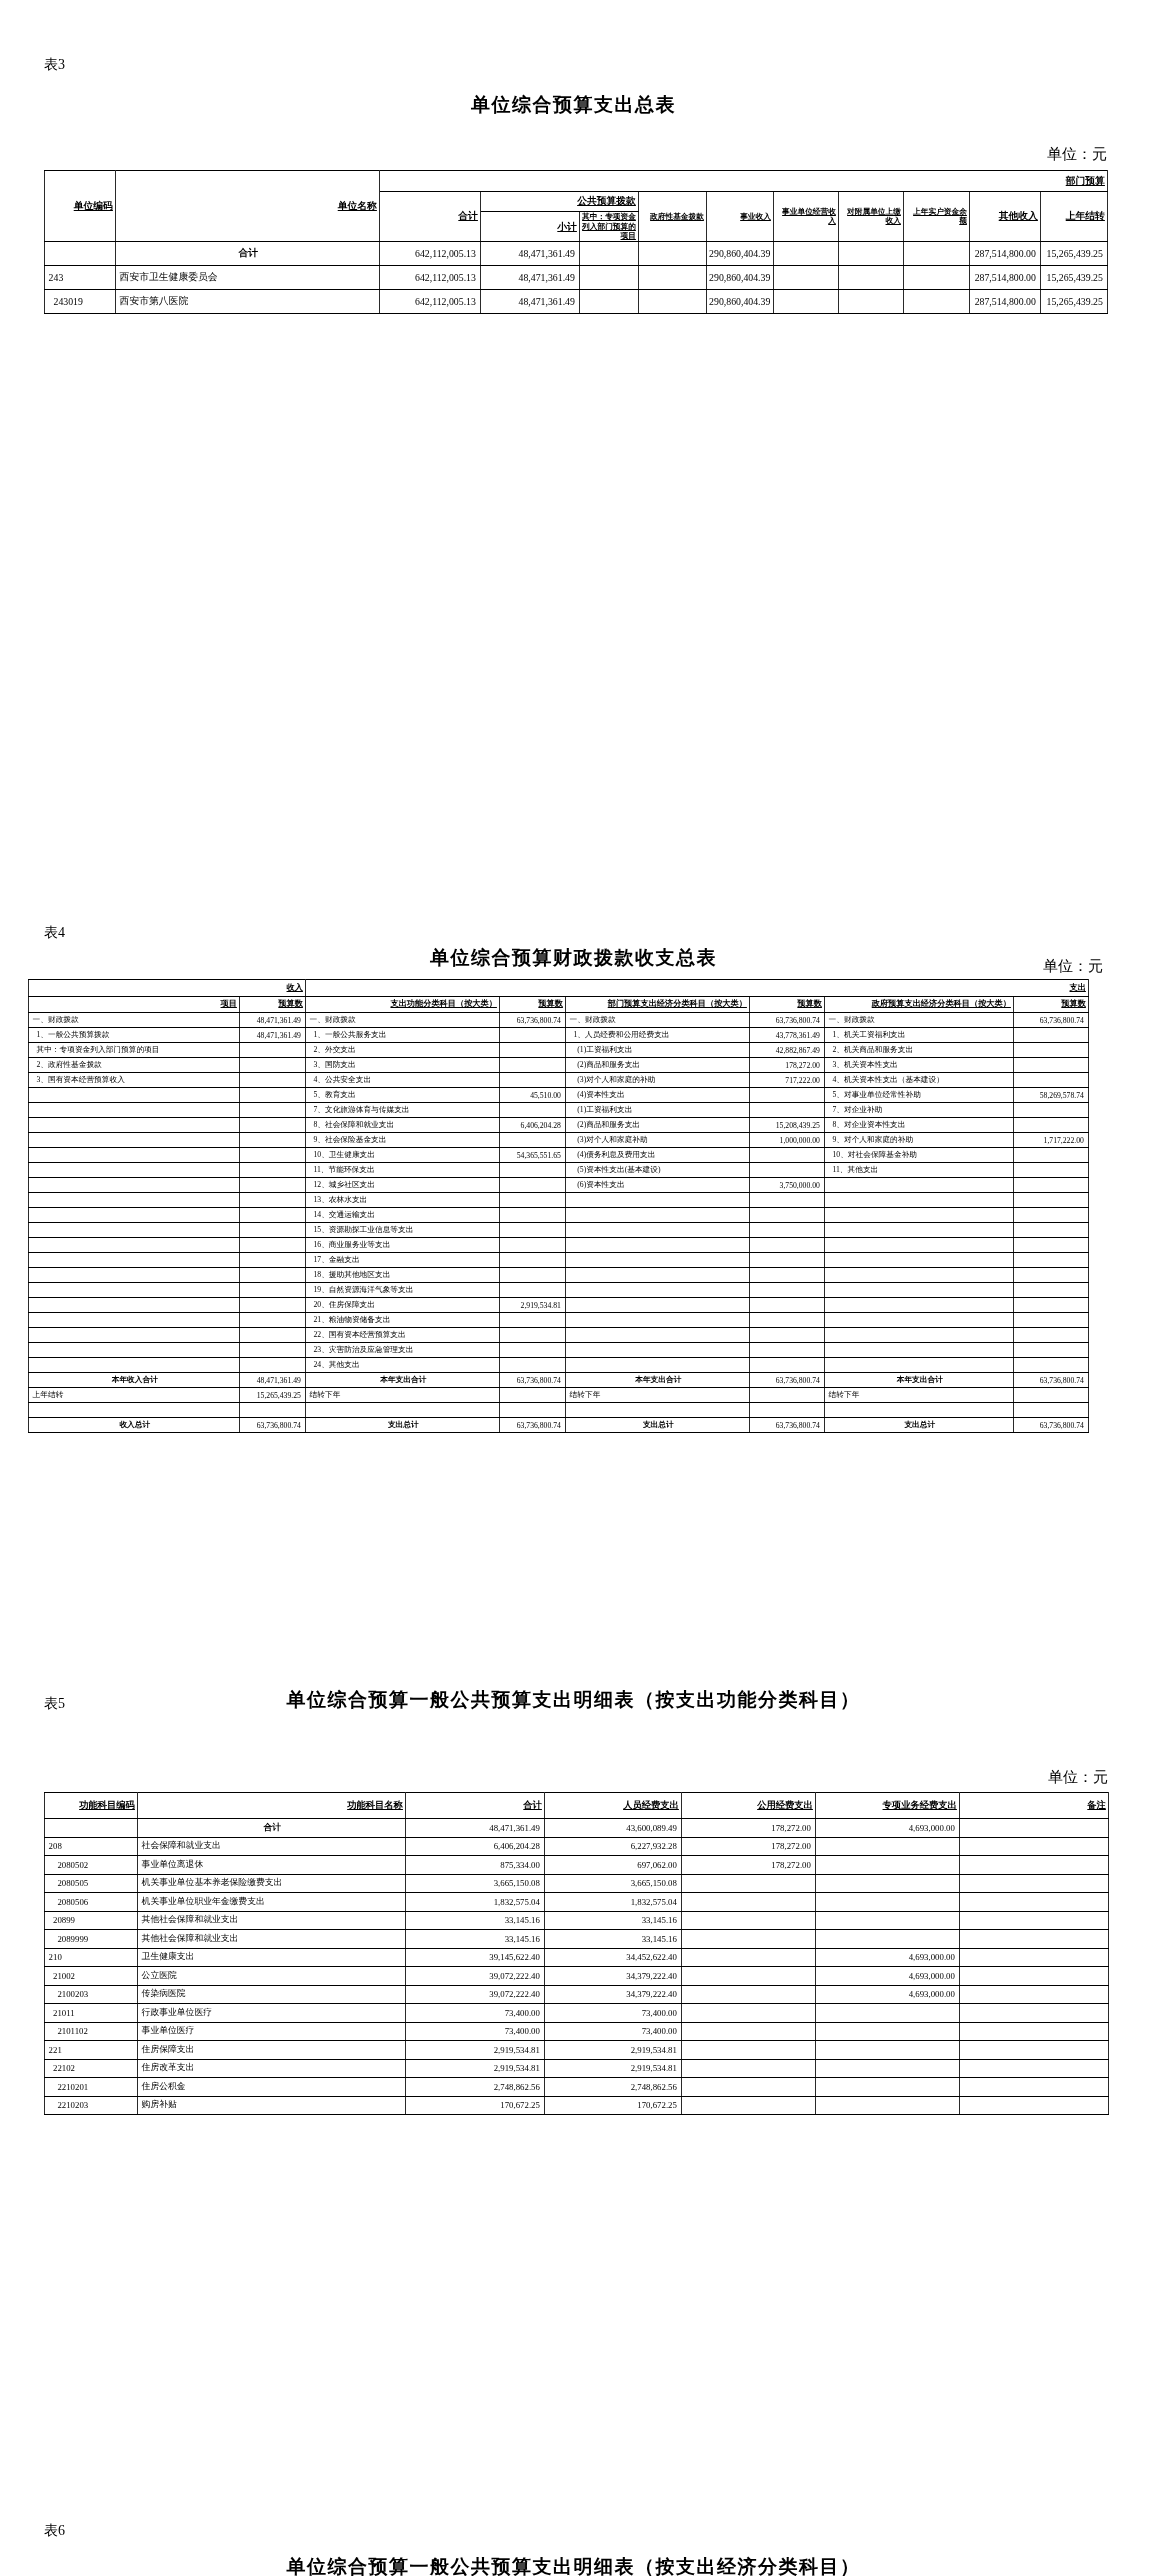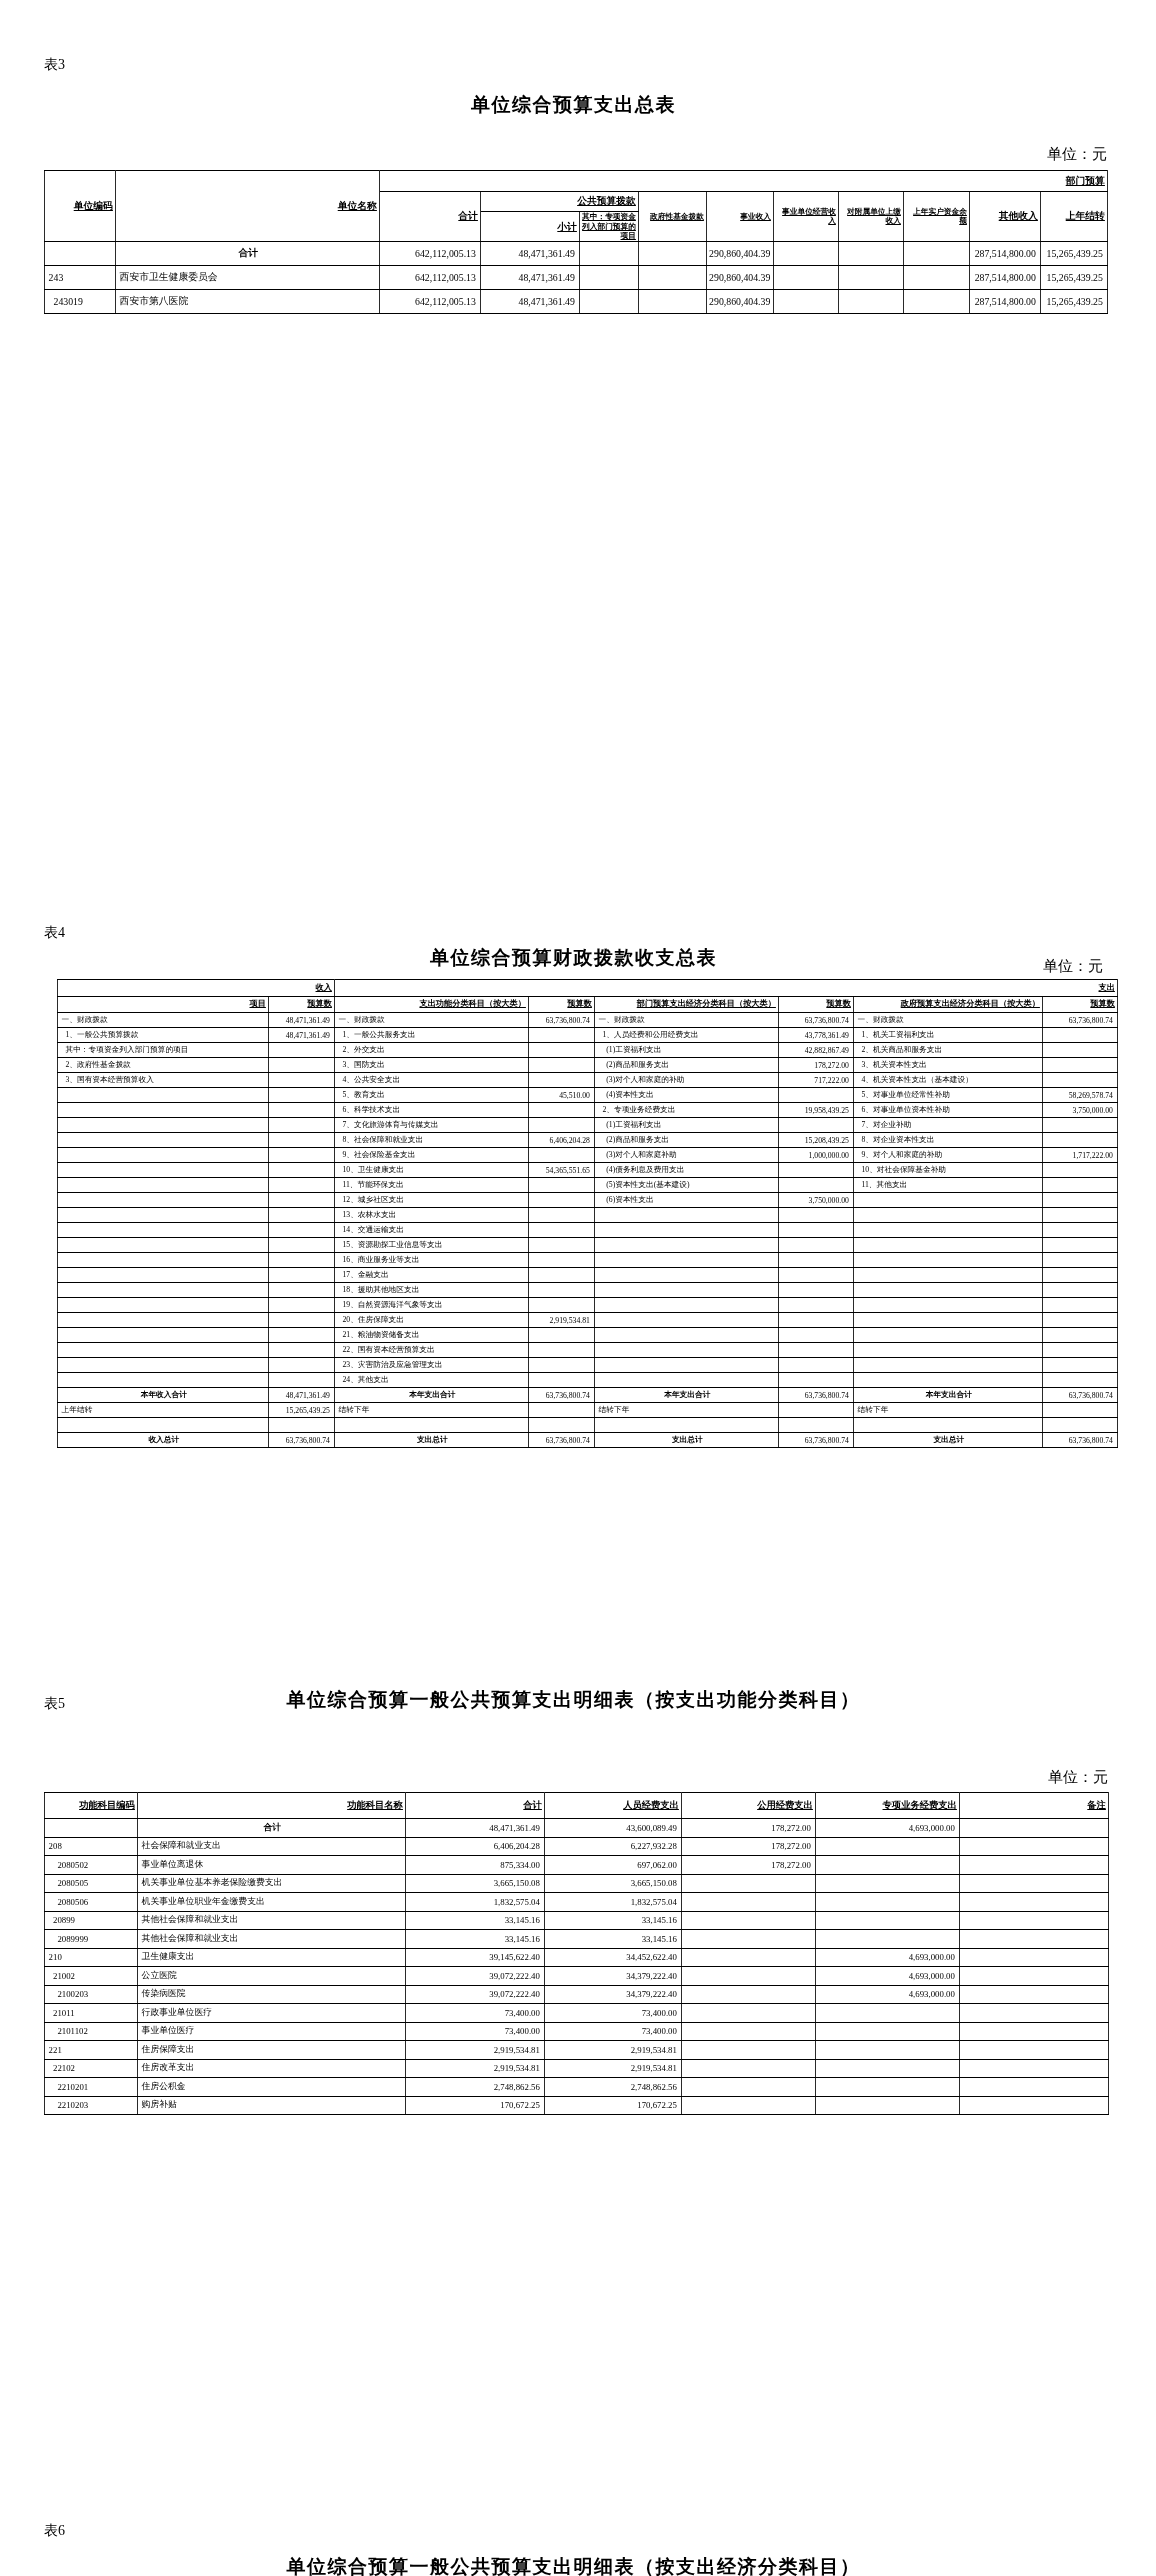--- a/index.html
+++ b/index.html
@@ -118,21 +118,21 @@
         <td class="c-num"></td>
         <td class="c-num">287,514,800.00</td>
         <td class="c-num">15,265,439.25</td>
       </tr>
     </tbody>
 </table>
 
 <div class="tag" style="top:924px;">表4</div>
 <div class="sec-title" style="top:945px;">单位综合预算财政拨款收支总表</div>
 <div class="unit" style="top:957px;width:1059px;">单位：元</div>
-<table class="t4" style="top:979px;left:57px;width:1059px;padding-left:36px;">
+<table class="t4" style="top:979px;left:28px;width:1059px;padding-left:36px;">
   <colgroup>
     <col style="width:211px">
       <col style="width:66px">
       <col style="width:194px">
       <col style="width:66px">
     <col style="width:184px">
       <col style="width:75px">
       <col style="width:189px">
       <col style="width:75px">
   </colgroup>
@@ -205,30 +205,20 @@
       </tr>
       <tr>
         <td class="c-name"></td>
         <td class="c-num"></td>
         <td class="c-name">  5、教育支出</td>
         <td class="c-num">45,510.00</td>
         <td class="c-name">    (4)资本性支出</td>
         <td class="c-num"></td>
         <td class="c-name">  5、对事业单位经常性补助</td>
         <td class="c-num">58,269,578.74</td>
-      </tr>
-      <tr>
-        <td class="c-name"></td>
-        <td class="c-num"></td>
-        <td class="c-name">  6、科学技术支出</td>
-        <td class="c-num"></td>
-        <td class="c-name">  2、专项业务经费支出</td>
-        <td class="c-num">19,958,439.25</td>
-        <td class="c-name">  6、对事业单位资本性补助</td>
-        <td class="c-num">3,750,000.00</td>
       </tr>
       <tr>
         <td class="c-name"></td>
         <td class="c-num"></td>
         <td class="c-name">  7、文化旅游体育与传媒支出</td>
         <td class="c-num"></td>
         <td class="c-name">    (1)工资福利支出</td>
         <td class="c-num"></td>
         <td class="c-name">  7、对企业补助</td>
         <td class="c-num"></td>

